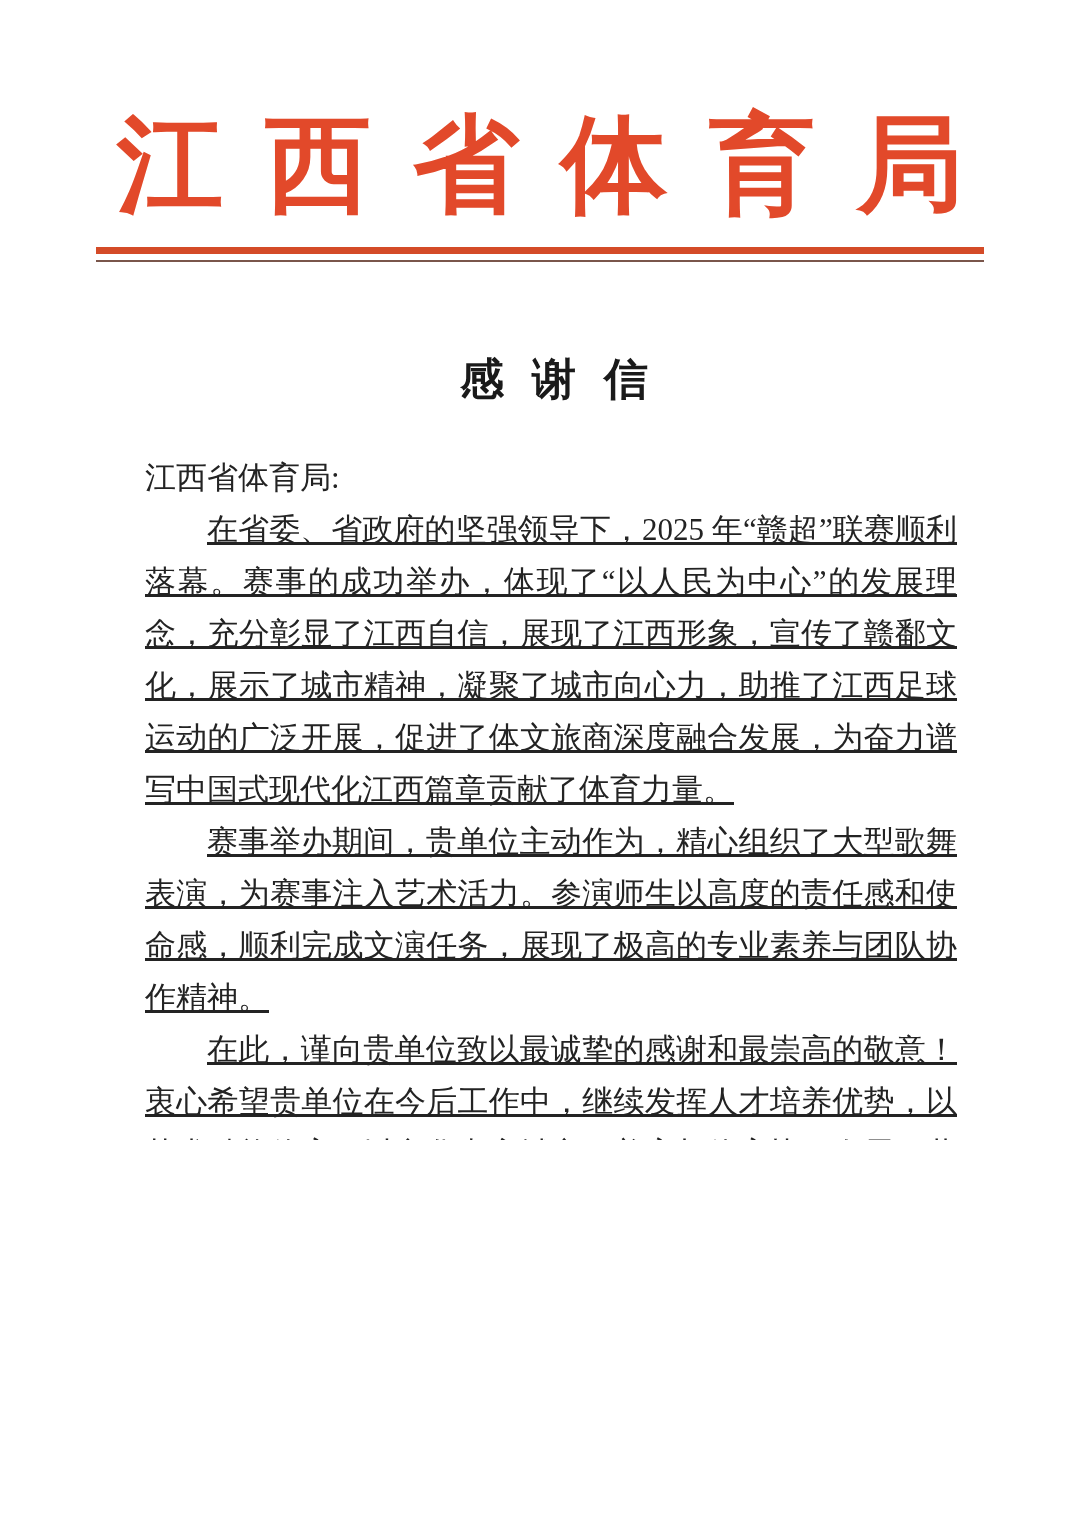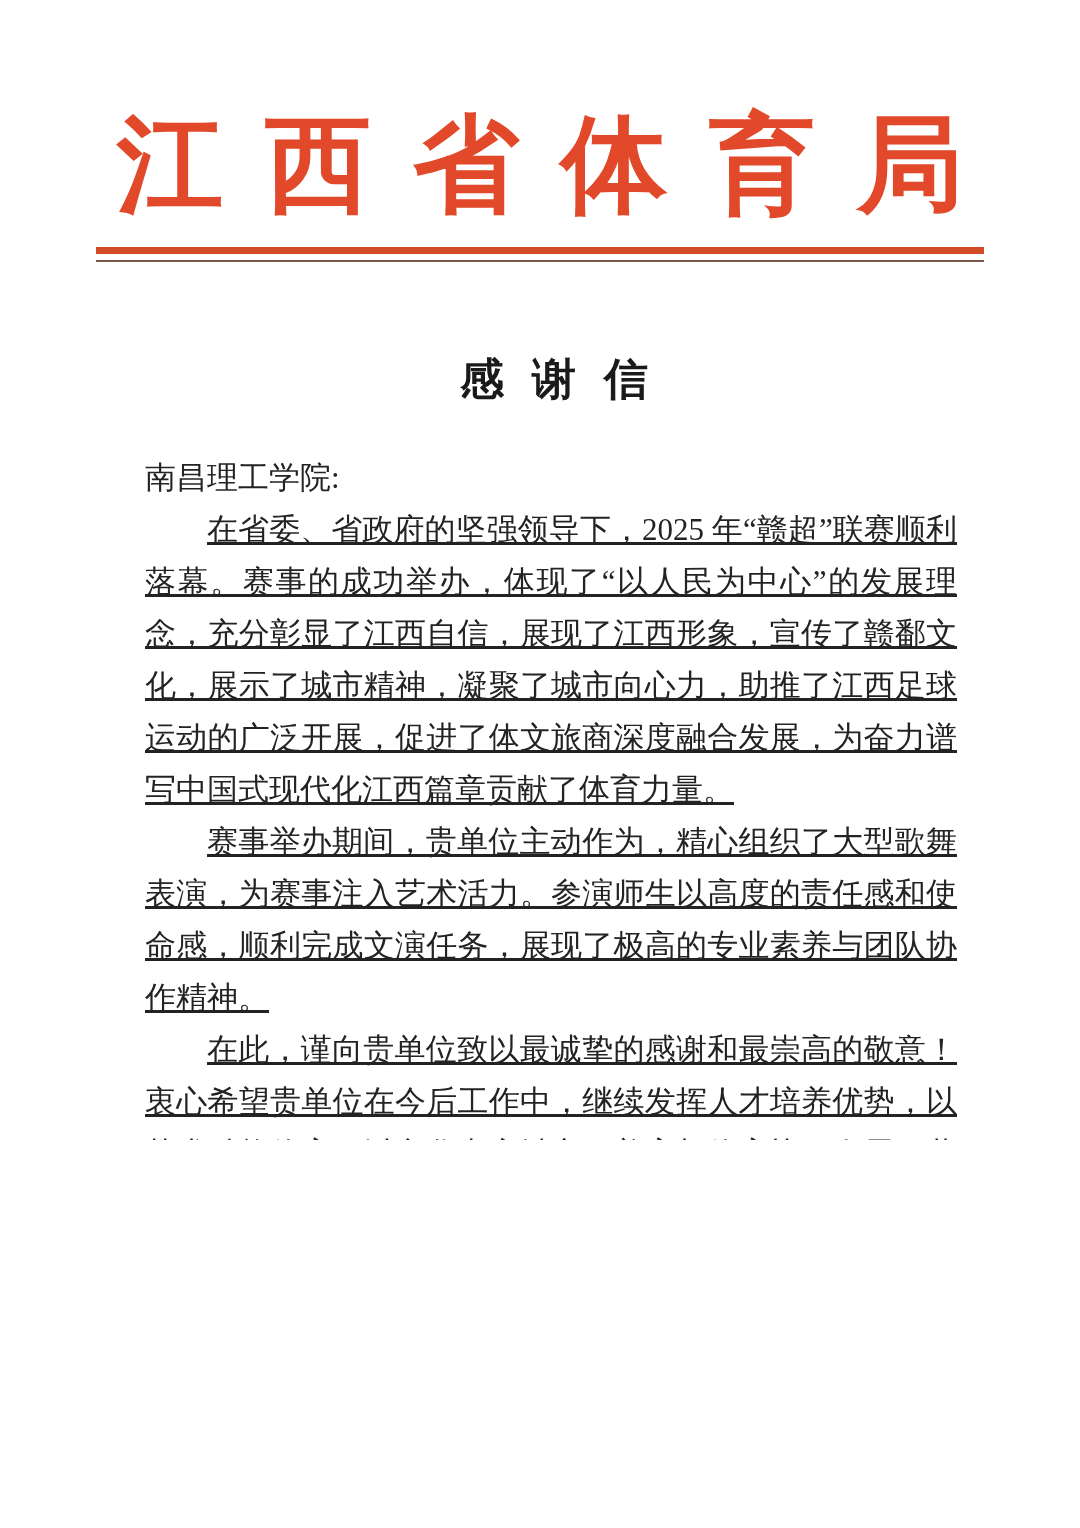--- a/index.html
+++ b/index.html
@@ -57,21 +57,21 @@
 <div class="page">
 
   <div class="letterhead">江西省体育局</div>
 
   <div class="rule rule-thick-top"></div>
   <div class="rule rule-thin-top"></div>
 
   <h1 class="title">感谢信</h1>
 
   <div class="letter-body">
-    <p class="salutation">南昌理工学院:</p>
+    <p class="salutation">江西省体育局:</p>
     <p class="para">在省委、省政府的坚强领导下，2025 年“赣超”联赛顺利落幕。赛事的成功举办，体现了“以人民为中心”的发展理念，充分彰显了江西自信，展现了江西形象，宣传了赣鄱文化，展示了城市精神，凝聚了城市向心力，助推了江西足球运动的广泛开展，促进了体文旅商深度融合发展，为奋力谱写中国式现代化江西篇章贡献了体育力量。</p>
     <p class="para">赛事举办期间，贵单位主动作为，精心组织了大型歌舞表演，为赛事注入艺术活力。参演师生以高度的责任感和使命感，顺利完成文演任务，展现了极高的专业素养与团队协作精神。</p>
     <p class="para">在此，谨向贵单位致以最诚挚的感谢和最崇高的敬意！衷心希望贵单位在今后工作中，继续发挥人才培养优势，以艺术赋能体育，以文化点亮城市，美育与体育协同发展，共同为夯实体育强省建设基础、加快建设体育强国贡献新的更大力量！</p>
   </div>
 
   <svg class="seal-svg" viewBox="0 0 220 220">
     <circle cx="110" cy="110" r="100" fill="none" stroke="#cd5440" stroke-width="7" opacity="0.9"></circle>
     <polygon fill="#cd5440" opacity="0.85" points="110,72 117.3,91.9 138.5,92.7 121.9,105.9 127.6,126.3 110,114.5 92.4,126.3 98.1,105.9 81.5,92.7 102.7,91.9"></polygon>
     <path id="seal-arc-top" d="M 41.4 135 A 73 73 0 1 1 178.6 135" fill="none"></path>
     <path id="seal-arc-bottom" d="M 58.8 157.7 A 70 70 0 0 0 161.2 157.7" fill="none"></path>

